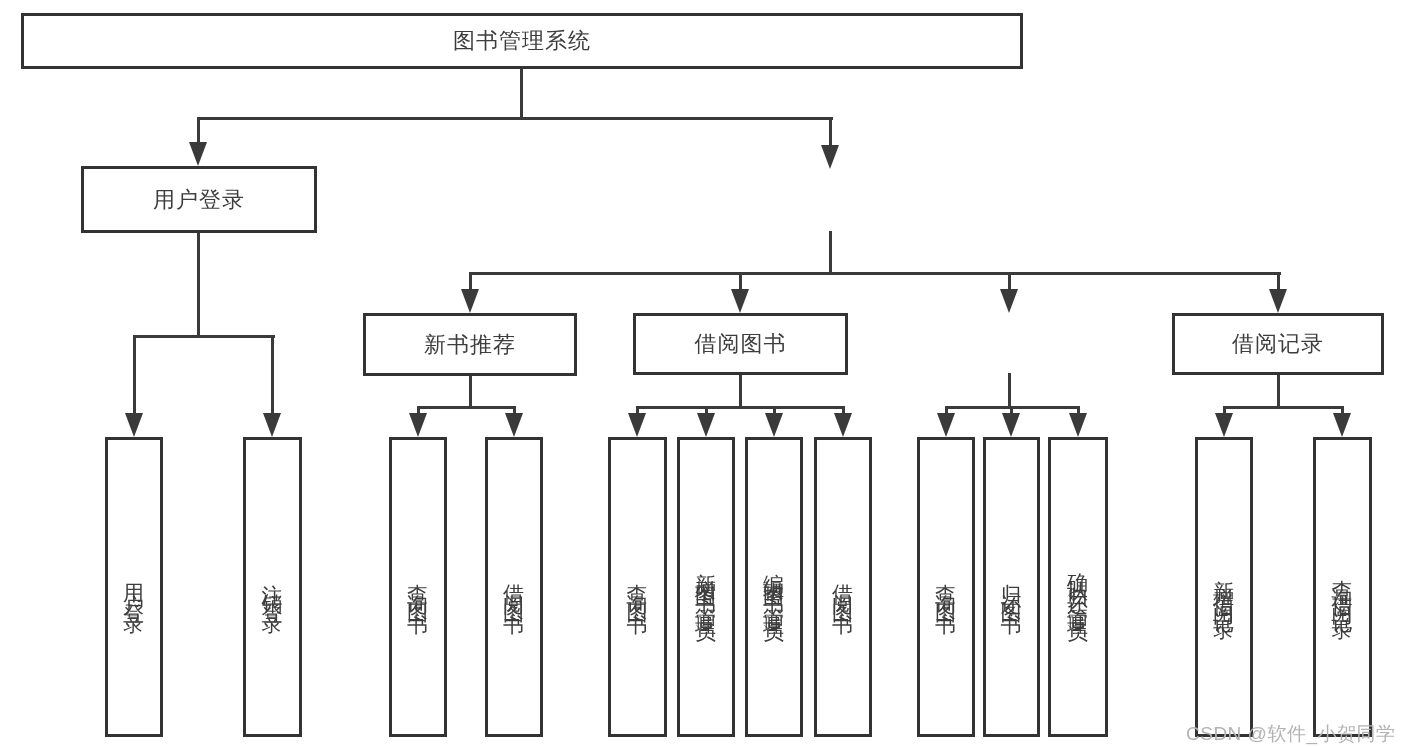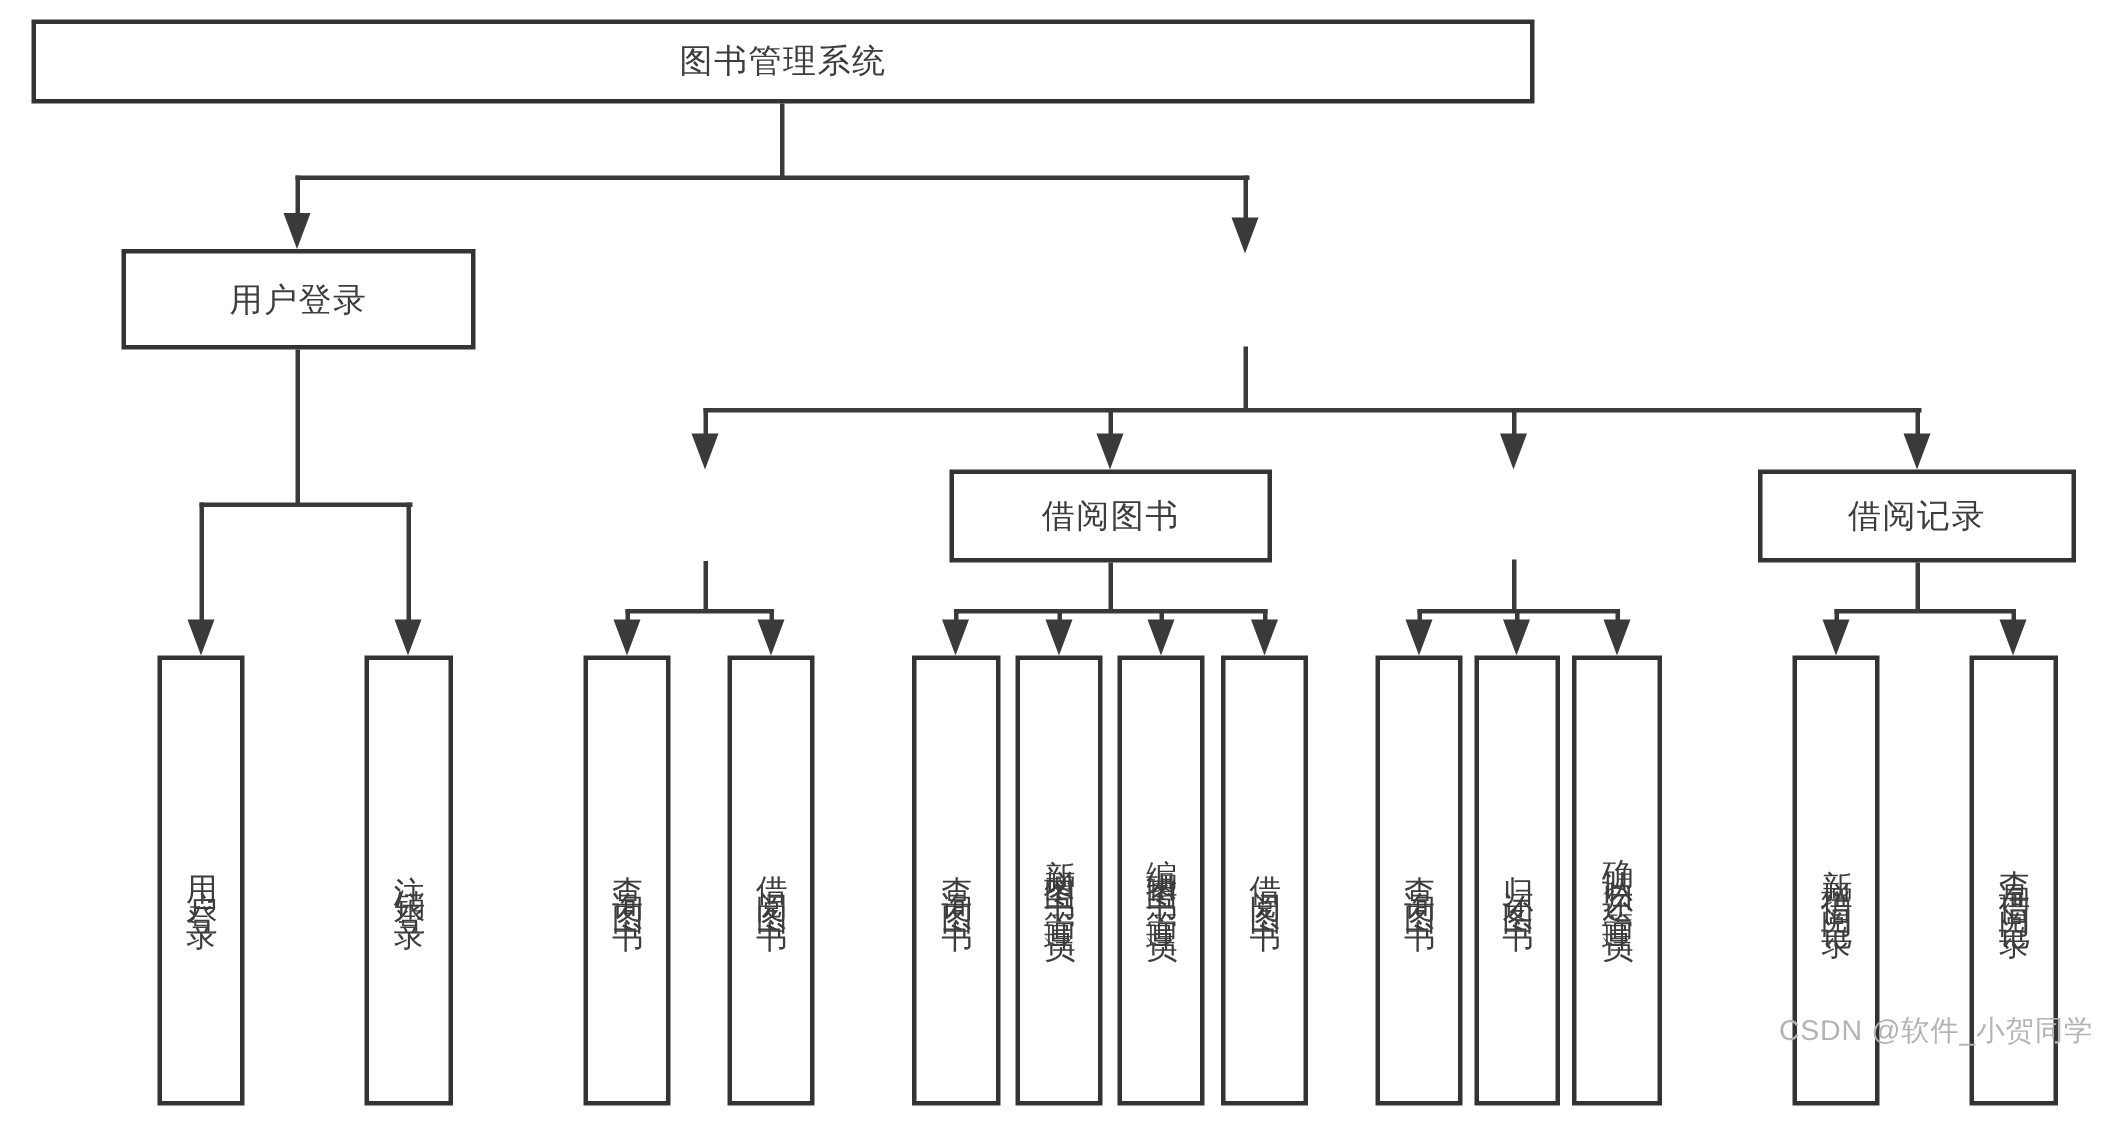--- a/index.html
+++ b/index.html
@@ -51,21 +51,21 @@
     position: absolute;
     width: 0; height: 0;
     border-left: 9px solid transparent;
     border-right: 9px solid transparent;
     border-top: 24px solid #3a3a3a;
     z-index: 1;
   }
   .watermark {
     position: absolute;
     left: 1186px;
-    top: 674px;
+    top: 721px;
     font-size: 19px;
     color: #b3b3b3;
     letter-spacing: 0.5px;
     white-space: nowrap;
     z-index: 5;
   }
 </style>
 </head>
 <body>
 
@@ -128,20 +128,21 @@
   <div class="vline" style="left:1223px; top:406px; height:12px;"></div>
   <div class="arrow" style="left:1215px; top:413px;"></div>
   <div class="vline" style="left:1341px; top:406px; height:12px;"></div>
   <div class="arrow" style="left:1333px; top:413px;"></div>
 
   <div class="box" style="left:21px; top:13px; width:1002px; height:56px;">图书管理系统</div>
 
   <div class="box" style="left:81px; top:166px; width:236px; height:67px;">用户登录</div>
 
 
+  <div class="box" style="left:363px; top:313px; width:214px; height:63px;">新书推荐</div>
 
   <div class="box" style="left:633px; top:313px; width:215px; height:62px;">借阅图书</div>
 
 
   <div class="box" style="left:1172px; top:313px; width:212px; height:62px;">借阅记录</div>
 
   <div class="vbox" style="left:105px; top:437px; width:58px; height:300px;">
     <span class="vtext">用户登录</span>
   </div>
 

